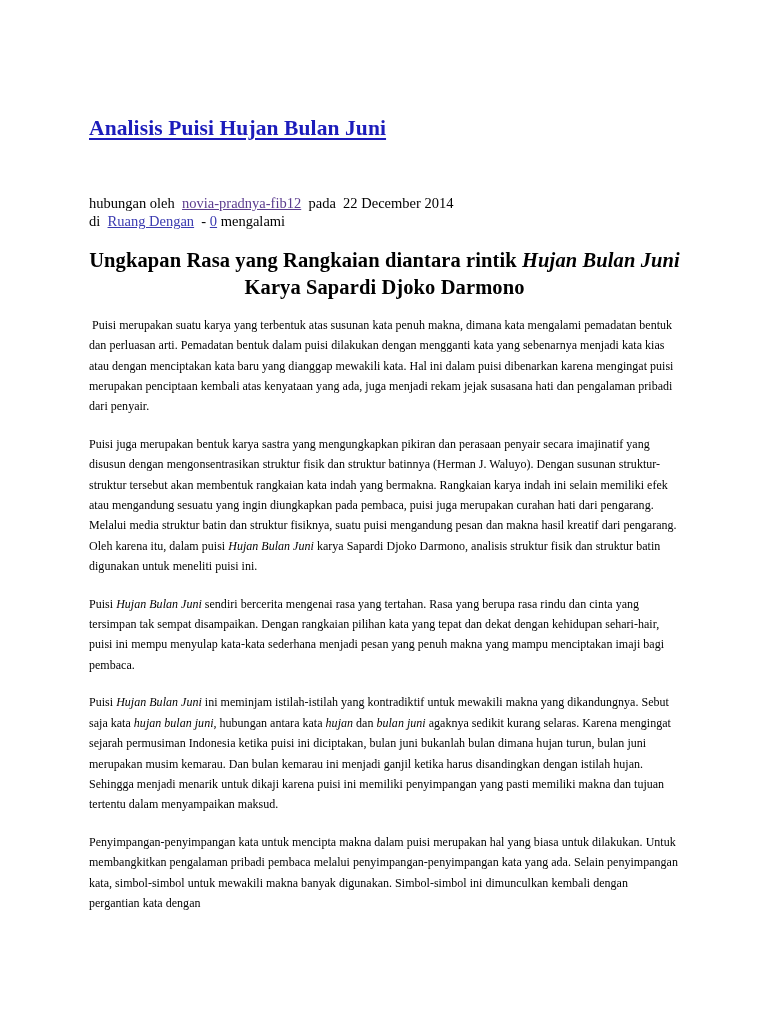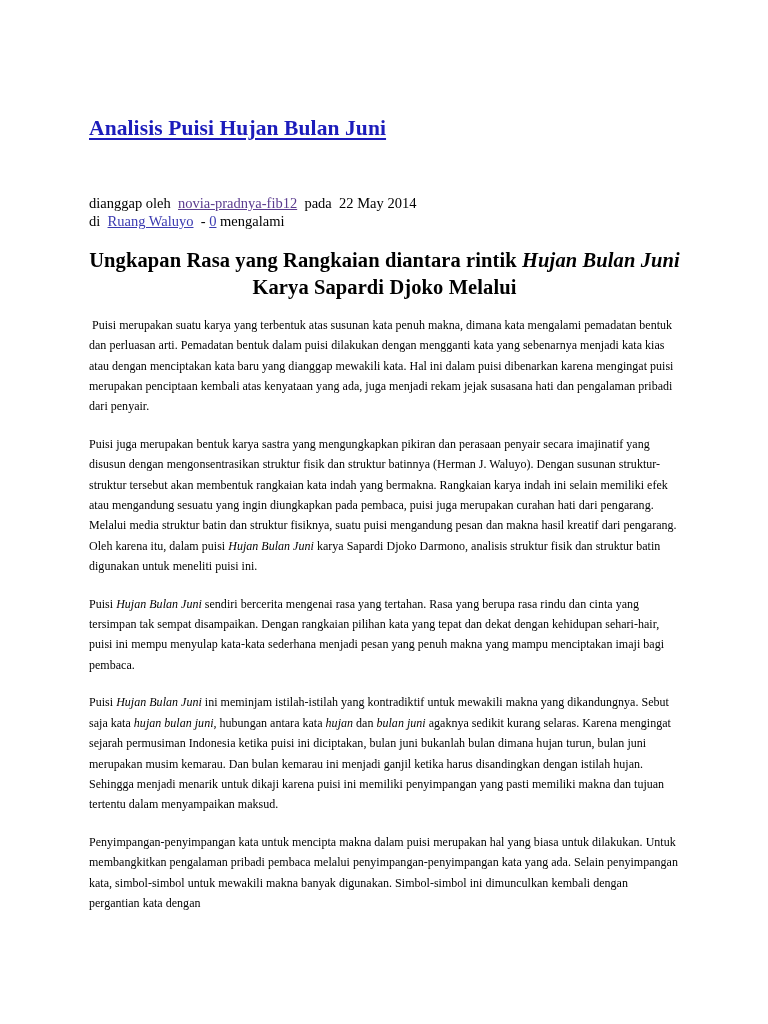--- a/index.html
+++ b/index.html
@@ -77,32 +77,32 @@
 </head>
 <body>
 
 <div class="page">
 
   <div class="title-wrap">
     <a class="post-title" href="#">Analisis Puisi Hujan Bulan Juni</a>
   </div>
 
   <div class="meta">
-    <span>dianggap oleh</span>
+    <span>hubungan oleh</span>
     <span>&nbsp;</span><a href="#">novia-pradnya-fib12</a><span>&nbsp;</span>
     <span>pada</span>
-    <span>&nbsp;</span><span>22 May 2014</span>
+    <span>&nbsp;</span><span>22 December 2014</span>
     <br>
     <span>di</span>
-    <span>&nbsp;</span><a class="blue-link" href="#">Ruang Waluyo</a>
+    <span>&nbsp;</span><a class="blue-link" href="#">Ruang Dengan</a>
     <span>&nbsp;</span><span class="sep">-</span><span>&nbsp;</span><a class="blue-link" href="#">0</a><span>&nbsp;</span><span>mengalami</span>
   </div>
 
   <h2 class="article-heading">
-    <span>Ungkapan Rasa yang Rangkaian diantara rintik </span><em>Hujan Bulan Juni</em><span> Karya Sapardi Djoko Melalui</span>
+    <span>Ungkapan Rasa yang Rangkaian diantara rintik </span><em>Hujan Bulan Juni</em><span> Karya Sapardi Djoko Darmono</span>
   </h2>
 
   <p class="body-par lead-space"><span>Puisi merupakan suatu karya yang terbentuk atas susunan kata penuh makna, dimana kata mengalami pemadatan bentuk dan perluasan arti. Pemadatan bentuk dalam puisi dilakukan dengan mengganti kata yang sebenarnya menjadi kata kias atau dengan menciptakan kata baru yang dianggap mewakili kata. Hal ini dalam puisi dibenarkan karena mengingat puisi merupakan penciptaan kembali atas kenyataan yang ada, juga menjadi rekam jejak susasana hati dan pengalaman  pribadi dari penyair.</span></p>
 
   <p class="body-par"><span>Puisi juga merupakan bentuk karya sastra yang mengungkapkan pikiran dan perasaan penyair secara imajinatif yang disusun dengan mengonsentrasikan struktur fisik dan struktur batinnya (Herman J. Waluyo). Dengan susunan struktur-struktur tersebut akan membentuk rangkaian kata indah yang bermakna. Rangkaian karya indah ini selain memiliki efek atau mengandung sesuatu yang ingin diungkapkan pada pembaca, puisi juga merupakan curahan hati dari pengarang. Melalui media struktur batin dan struktur fisiknya, suatu puisi mengandung pesan dan makna hasil kreatif dari pengarang. Oleh karena itu, dalam puisi </span><em>Hujan Bulan Juni</em><span> karya Sapardi Djoko Darmono, analisis struktur fisik dan struktur batin digunakan untuk meneliti puisi ini.</span></p>
 
   <p class="body-par"><span>Puisi </span><em>Hujan Bulan Juni</em><span> sendiri bercerita mengenai rasa yang tertahan. Rasa yang berupa rasa rindu dan cinta yang tersimpan tak sempat disampaikan. Dengan rangkaian pilihan kata yang tepat dan dekat dengan kehidupan sehari-hair, puisi ini mempu menyulap kata-kata sederhana menjadi pesan yang penuh makna yang mampu menciptakan imaji bagi pembaca.</span></p>
 
   <p class="body-par"><span>Puisi </span><em>Hujan Bulan Juni</em><span> ini meminjam istilah-istilah yang kontradiktif untuk mewakili makna yang dikandungnya. Sebut saja kata </span><em>hujan bulan juni</em><span>, hubungan antara kata </span><em>hujan</em><span> dan </span><em>bulan juni</em><span> agaknya sedikit kurang selaras. Karena mengingat sejarah permusiman Indonesia ketika puisi ini diciptakan, bulan juni bukanlah bulan dimana hujan turun, bulan juni merupakan musim kemarau. Dan bulan kemarau ini menjadi ganjil ketika harus disandingkan dengan istilah hujan. Sehingga menjadi menarik untuk dikaji karena puisi ini memiliki penyimpangan yang pasti memiliki makna dan tujuan tertentu dalam menyampaikan maksud.</span></p>
 

